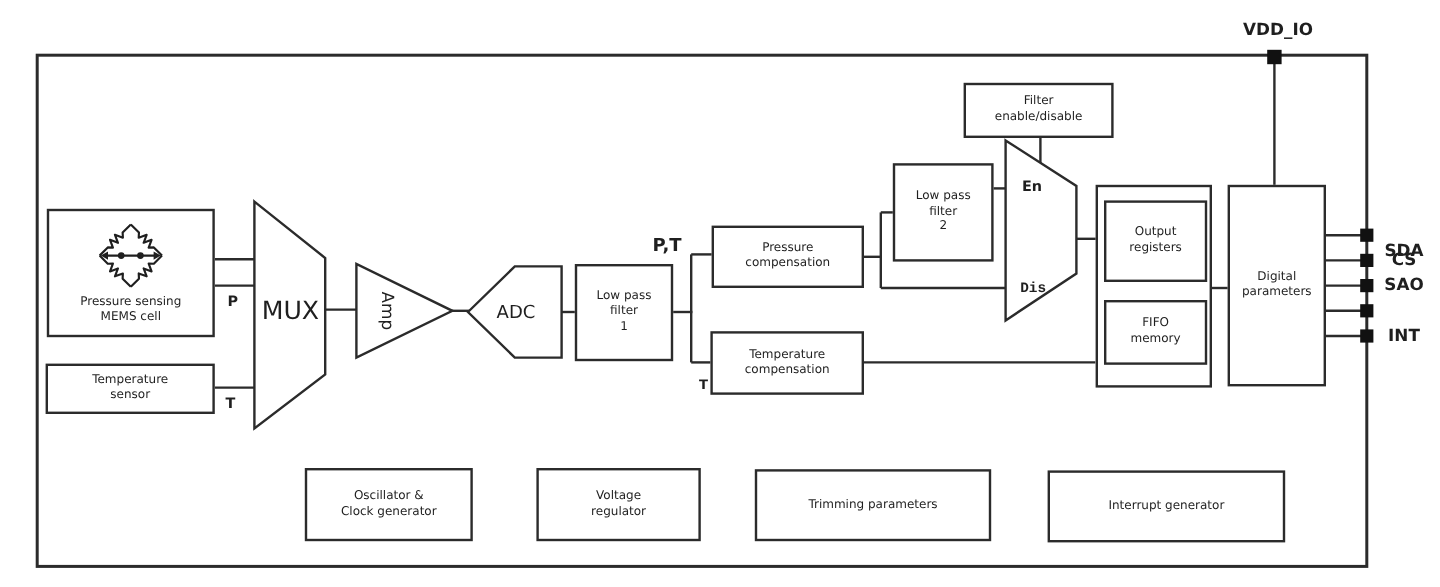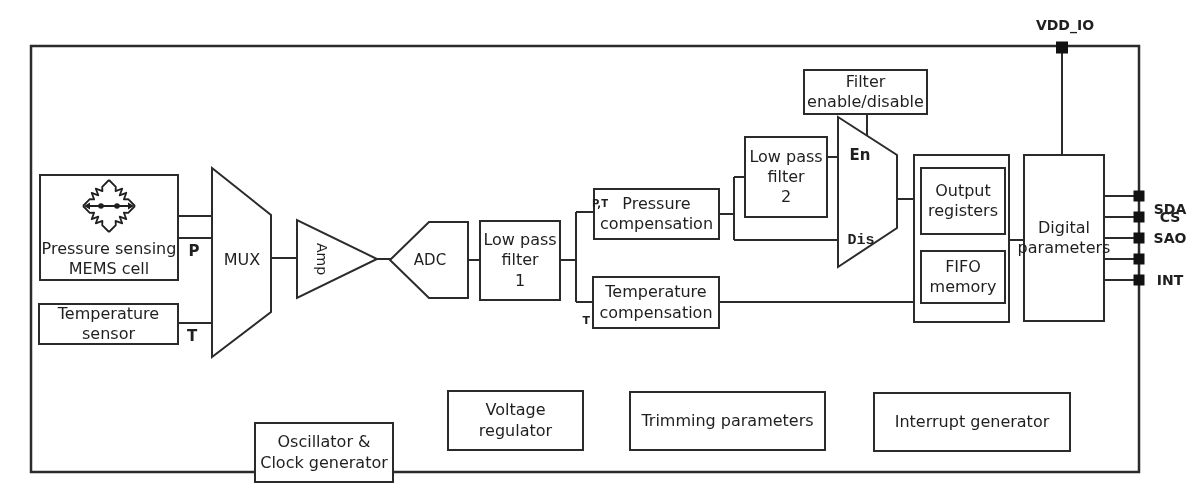--- a/index.html
+++ b/index.html
@@ -1,26 +1,26 @@
 <!DOCTYPE html>
 <html><head>
 <meta charset="utf-8">
 <style>
   html,body{margin:0;padding:0;background:#ffffff;}
   .stage{position:relative;width:1200px;height:489px;background:#ffffff;
          font-family:"DejaVu Sans","Liberation Sans",sans-serif;color:#1f1f1f;overflow:hidden;}
   .layer{position:absolute;left:0;top:0;}
   .box{position:absolute;box-sizing:border-box;border:2px solid #2b2b2b;background:#ffffff;
        display:flex;flex-direction:column;align-items:center;justify-content:center;
-       text-align:center;font-size:16px;line-height:1.27;z-index:2;}
+       text-align:center;font-size:10px;line-height:1.27;z-index:2;}
   .box .ln{white-space:nowrap;}
   .container-box{z-index:1;}
   .shape-label{position:absolute;z-index:3;display:flex;align-items:center;justify-content:center;
        text-align:center;white-space:nowrap;background:transparent;}
-  .small-label{position:absolute;z-index:3;font-size:15px;font-weight:700;white-space:nowrap;
+  .small-label{position:absolute;z-index:3;font-size:12px;font-weight:700;white-space:nowrap;
        display:flex;align-items:center;justify-content:center;}
   .pin-label{position:absolute;z-index:3;font-size:14px;font-weight:700;width:44px;height:18px;
        display:flex;align-items:center;justify-content:center;white-space:nowrap;}
   .rot90{transform:rotate(90deg);}
   .icon-wrap{margin-top:2px;}
 </style>
 </head>
 <body>
 
 <div class="stage">
@@ -141,47 +141,47 @@
   <div class="box" style="left:920px;top:250px;width:86px;height:54px;">
     <div class="ln">FIFO</div>
     <div class="ln">memory</div>
   </div>
 
   <div class="box" style="left:1023px;top:154px;width:82px;height:168px;">
     <div class="ln">Digital</div>
     <div class="ln">parameters</div>
   </div>
 
-  <div class="box" style="left:254px;top:390px;width:140px;height:61px;margin-top:32px;">
+  <div class="box" style="left:254px;top:390px;width:140px;height:61px;">
     <div class="ln">Oscillator &amp;</div>
     <div class="ln">Clock generator</div>
   </div>
 
   <div class="box" style="left:629px;top:391px;width:197px;height:60px;">
     <div class="ln">Trimming parameters</div>
   </div>
 
   <div class="box" style="left:447px;top:390px;width:137px;height:61px;">
     <div class="ln">Voltage</div>
     <div class="ln">regulator</div>
   </div>
 
   <div class="box" style="left:873px;top:392px;width:198px;height:60px;">
     <div class="ln">Interrupt generator</div>
   </div>
 
-  <div class="shape-label" style="left:212px;top:249px;width:60px;height:20px;font-size:16px;">MUX</div>
+  <div class="shape-label" style="left:212px;top:249px;width:60px;height:20px;font-size:21px;">MUX</div>
   <div class="shape-label rot90" style="left:292px;top:249px;width:60px;height:20px;font-size:14px;">Amp</div>
   <div class="shape-label" style="left:400px;top:250px;width:60px;height:20px;font-size:15px;">ADC</div>
   <div class="small-label" style="left:846px;top:147px;width:28px;height:16px;">En</div>
   <div class="small-label" style="left:845px;top:232px;width:32px;height:16px;font-family:Liberation Mono, monospace;">Dis</div>
 
   <div class="small-label" style="left:184px;top:243px;width:20px;height:16px;">P</div>
   <div class="small-label" style="left:182px;top:328px;width:20px;height:16px;">T</div>
-  <div class="small-label" style="left:574px;top:196px;width:34px;height:15px;font-size:10px;justify-content:flex-end;">P,T</div>
+  <div class="small-label" style="left:534px;top:196px;width:34px;height:15px;font-size:15px;justify-content:flex-end;">P,T</div>
   <div class="small-label" style="left:570px;top:313px;width:20px;height:15px;font-size:11px;justify-content:flex-end;">T</div>
 
   <div class="pin-label" style="left:1025px;top:16px;width:80px;">VDD_IO</div>
   <div class="pin-label" style="left:1148px;top:200px;">SDA</div>
   <div class="pin-label" style="left:1148px;top:208px;">CS</div>
   <div class="pin-label" style="left:1148px;top:229px;">SAO</div>
   <div class="pin-label" style="left:1200px;top:250px;font-style:italic;">SCL</div>
   <div class="pin-label" style="left:1148px;top:271px;">INT</div>
 
 </div>

